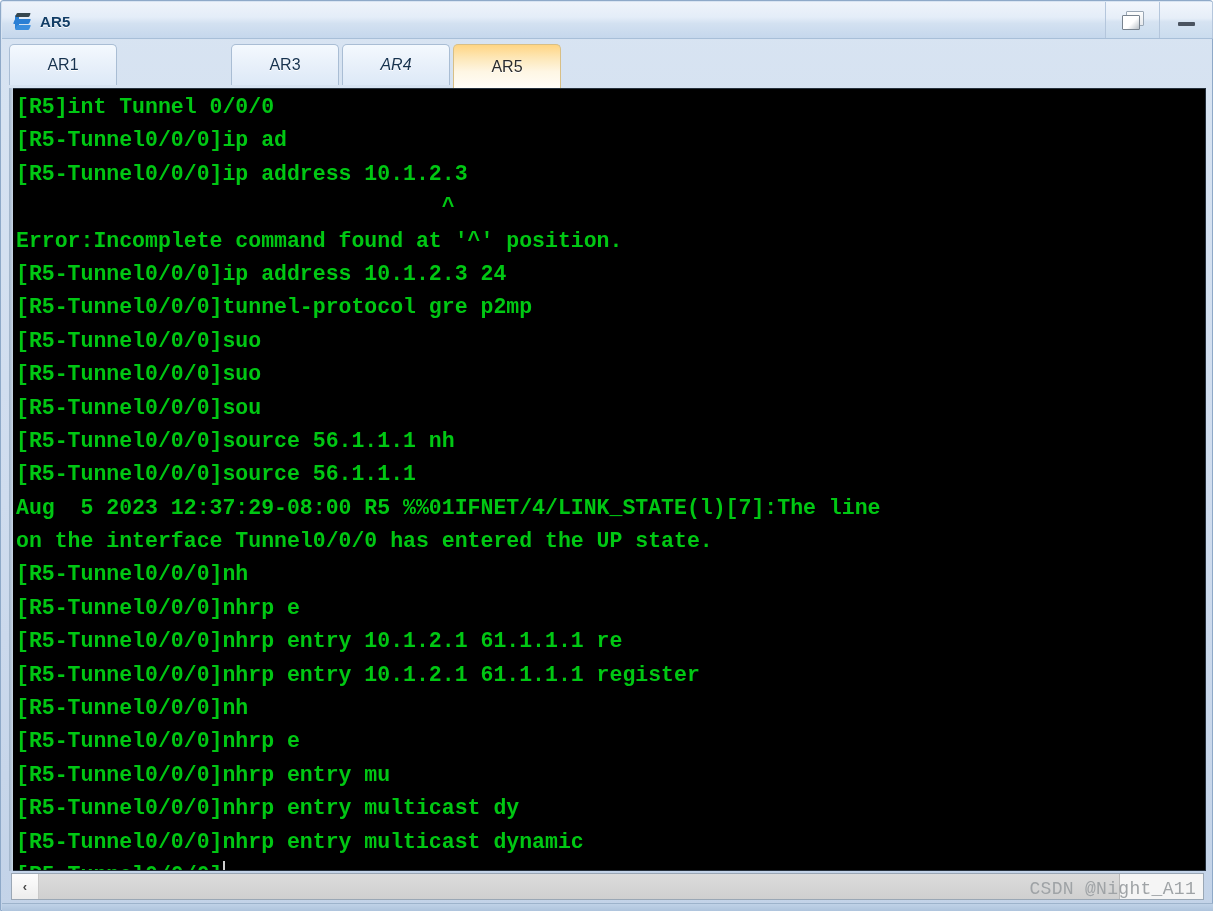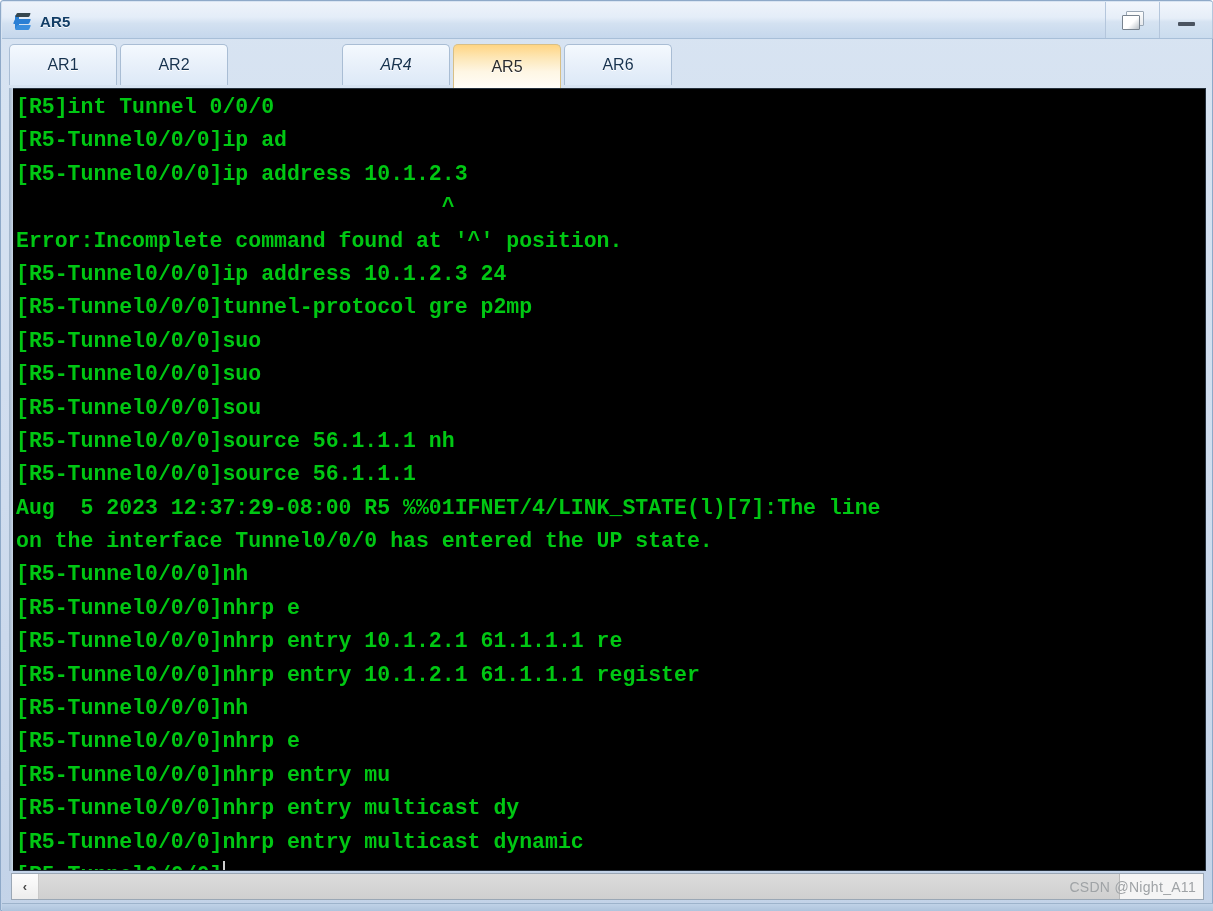--- a/index.html
+++ b/index.html
@@ -244,23 +244,23 @@
     height: 100%;
     background: linear-gradient(to bottom, #dcdcdc, #cfcfcf);
     border-right: 1px solid #b9b9b9;
   }
 
   
   #watermark {
     position: absolute;
     right: 16px;
     top: 878px;
-    font-size: 14px;
+    font-size: 18px;
     color: #9fa3a6;
-    font-family: Liberation Sans, sans-serif;
+    font-family: Liberation Mono, monospace;
     letter-spacing: 0.3px;
     pointer-events: none;
   }
 
   
   #bottom-strip {
     position: absolute;
     left: 1px; top: 902px;
     width: 1211px;
     height: 8px;
@@ -295,31 +295,28 @@
       <div class="win-btn">
         <span class="min-glyph"></span>
       </div>
     </div>
   </div>
 
   <div id="tabstrip">
     <div class="tab" style="left:0px;">
         <span>AR1</span>
       </div>
-    <div class="tab" style="left:111px;">
-        <span>AR2</span>
+    <div class="tab" style="left:222px;">
+        <span>AR3</span>
       </div>
     <div class="tab" style="left:333px;font-style:italic;">
         <span>AR4</span>
       </div>
     <div class="tab active" style="left:444px;">
         <span>AR5</span>
-      </div>
-    <div class="tab" style="left:555px;">
-        <span>AR6</span>
       </div>
   </div>
 
   <div id="terminal-wrap">
     <div id="terminal" style="color: rgb(0, 199, 19);"><div class="line">[R5]int Tunnel 0/0/0</div><div class="line">[R5-Tunnel0/0/0]ip ad</div><div class="line">[R5-Tunnel0/0/0]ip address 10.1.2.3</div><div class="line">                                 ^</div><div class="line">Error:Incomplete command found at '^' position.</div><div class="line">[R5-Tunnel0/0/0]ip address 10.1.2.3 24</div><div class="line">[R5-Tunnel0/0/0]tunnel-protocol gre p2mp</div><div class="line">[R5-Tunnel0/0/0]suo</div><div class="line">[R5-Tunnel0/0/0]suo</div><div class="line">[R5-Tunnel0/0/0]sou</div><div class="line">[R5-Tunnel0/0/0]source 56.1.1.1 nh</div><div class="line">[R5-Tunnel0/0/0]source 56.1.1.1</div><div class="line">Aug  5 2023 12:37:29-08:00 R5 %%01IFNET/4/LINK_STATE(l)[7]:The line</div><div class="line">on the interface Tunnel0/0/0 has entered the UP state.</div><div class="line">[R5-Tunnel0/0/0]nh</div><div class="line">[R5-Tunnel0/0/0]nhrp e</div><div class="line">[R5-Tunnel0/0/0]nhrp entry 10.1.2.1 61.1.1.1 re</div><div class="line">[R5-Tunnel0/0/0]nhrp entry 10.1.2.1 61.1.1.1 register</div><div class="line">[R5-Tunnel0/0/0]nh</div><div class="line">[R5-Tunnel0/0/0]nhrp e</div><div class="line">[R5-Tunnel0/0/0]nhrp entry mu</div><div class="line">[R5-Tunnel0/0/0]nhrp entry multicast dy</div><div class="line">[R5-Tunnel0/0/0]nhrp entry multicast dynamic</div><div class="line"><span>[R5-Tunnel0/0/0]</span><span class="cursor"></span></div></div>
   </div>
   <div id="left-gutter"></div>
 
   <div id="hscroll">
     <div id="scroll-left-btn">‹</div>

